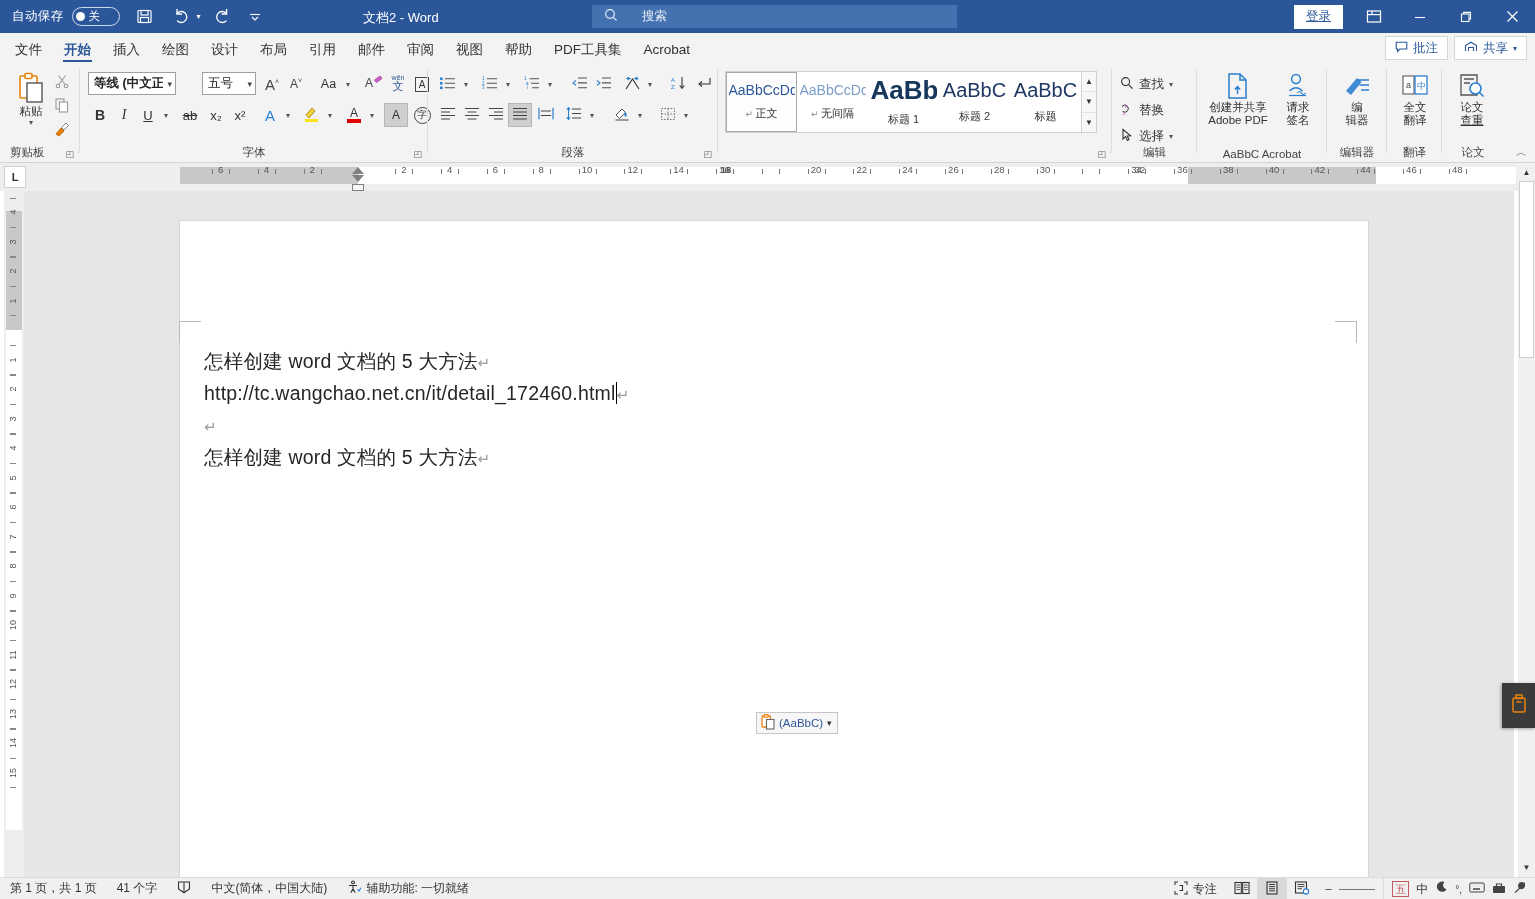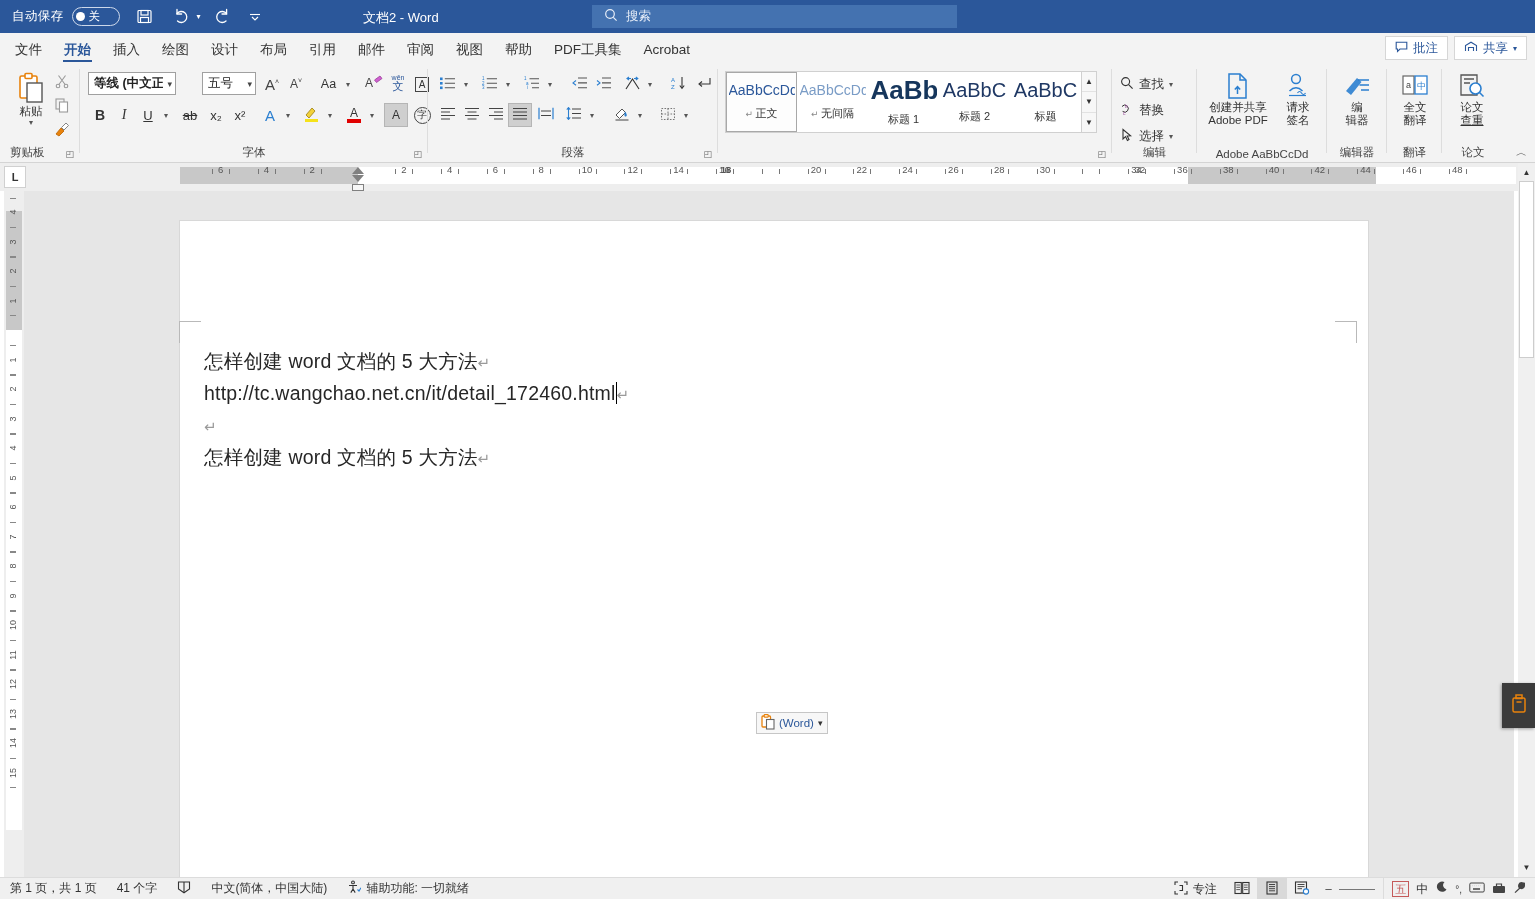--- a/index.html
+++ b/index.html
@@ -30,21 +30,21 @@
   .qat-btn {
     width: 30px; height: 28px; display: flex; align-items: center; justify-content: center;
     color: #ffffff; font-size: 16px; position: relative;
   }
   .qat-btn.small { width: 20px; }
   .qat-btn svg { display: block; }
   .chev { font-size: 8px; margin-left: -3px; }
   .doc-title { font-size: 13px; color: #ffffff; position: absolute; left: 363px; top: 9px; }
   .searchbox {
     position: absolute; left: 592px; top: 5px; width: 365px; height: 23px;
-    background: #4472b0; display: flex; align-items: center; gap: 8px; padding-left: 12px;
+    background: #4472b0; display: flex; align-items: center; gap: 24px; padding-left: 12px;
   }
   .searchbox .mag { color: #e8eef8; }
   .searchbox .sph { font-size: 12.5px; color: #e8eef8; }
 
   .title-right { position: absolute; right: 0; top: 0; height: 33px; display: flex; align-items: center; }
   .signin {
     background: #ffffff; color: #2b579a; font-size: 12.5px;
     padding: 3px 12px 4px; margin-right: 8px; text-decoration: underline;
   }
   .ribbon-display, .win-btn {
@@ -264,20 +264,46 @@
     <div class="searchbox">
       <span class="mag">
         <svg width="14" height="14" viewBox="0 0 14 14" fill="none" stroke="#e8eef8" stroke-width="1.2">
           <circle cx="6" cy="6" r="4.3"></circle>
             <path d="M9.3 9.3 L12.6 12.6"></path>
         </svg>
       </span>
       <span class="sph">搜索</span>
     </div>
 
+    <div class="title-right">
+      <div class="signin">登录</div>
+      <div class="ribbon-display">
+        <svg width="16" height="15" viewBox="0 0 16 15" fill="none" stroke="#ffffff" stroke-width="1.2">
+          <rect x="1.5" y="2" width="13" height="11"></rect>
+            <path d="M1.5 5.6 H14.5"></path>
+            <path d="M6 2 V5.6"></path>
+        </svg>
+      </div>
+      <div class="win-btn">
+        <svg width="12" height="12" viewBox="0 0 12 12" stroke="#ffffff" stroke-width="1.1">
+            <path d="M1 6.5 H11"></path>
+          </svg>
+      </div>
+      <div class="win-btn">
+        <svg width="12" height="12" viewBox="0 0 12 12" fill="none" stroke="#ffffff" stroke-width="1.1">
+          <rect x="1.5" y="3" width="7.5" height="7.5"></rect>
+            <path d="M3.6 3 V1.4 H10.5 V8.2 H9"></path>
+        </svg>
+      </div>
+      <div class="win-btn close">
+        <svg width="13" height="13" viewBox="0 0 13 13" stroke="#ffffff" stroke-width="1.2">
+            <path d="M1.5 1.5 L11.5 11.5 M11.5 1.5 L1.5 11.5"></path>
+          </svg>
+      </div>
+    </div>
   </div>
 
   <div class="tabstrip">
     <div class="tab first">文件</div>
     <div class="tab active">开始</div>
     <div class="tab">插入</div>
     <div class="tab">绘图</div>
     <div class="tab">设计</div>
     <div class="tab">布局</div>
     <div class="tab">引用</div>
@@ -673,21 +699,21 @@
           <svg width="26" height="28" viewBox="0 0 26 28" fill="none" stroke="#2b7fd0" stroke-width="1.5">
             <circle cx="11" cy="7" r="4.4"></circle>
               <path d="M4.5 19 Q11 12.5 17.5 19"></path>
             <path d="M4 23.5 H21" stroke-width="1.2"></path>
             <path d="M12.5 21 q2-3 4 0 t4 0" stroke-width="1.2"></path>
           </svg>
         </span>
         <span>请求</span>
         <span>签名</span>
       </div>
-      <div class="glabel">Adobe AaBbCcDd</div>
+      <div class="glabel">AaBbC Acrobat</div>
       <div class="gsep"></div>
     </div>
 
     <div class="rgroup" style="left:1327px; width:60px;">
       <div class="btn-lg" style="position:absolute; left:6px; top:8px; width:48px;">
         <span class="icon-sq" style="height:30px;">
           <svg width="28" height="26" viewBox="0 0 28 26" fill="none" stroke="#2b7fd0" stroke-width="1.6">
             <path d="M3 18 L14 5 L18.5 9 L8 22 Z" fill="#2b7fd0" stroke="none" opacity=".9"></path>
             <path d="M15 7 H26 M16.5 12 H26 M18 17 H26"></path>
           </svg>
@@ -916,21 +942,21 @@
     </div>
 
     <div class="paste-opt">
       <span>
         <svg width="14" height="16" viewBox="0 0 14 16" fill="none">
           <rect x="1" y="2" width="8.5" height="11" rx="1" fill="#ffffff" stroke="#e8820c" stroke-width="1.3"></rect>
           <rect x="3.2" y="0.6" width="4" height="2.6" rx="0.6" fill="#ffffff" stroke="#e8820c" stroke-width="1.2"></rect>
           <rect x="5.5" y="5.5" width="7.5" height="9.5" fill="#ffffff" stroke="#666" stroke-width="1.1"></rect>
         </svg>
       </span>
-      <span style="color:#2b579a;">(Word)</span>
+      <span style="color:#2b579a;">(AaBbC)</span>
       <span style="font-size:9px;color:#333;">▾</span>
     </div>
   </div>
 
   <div class="vscroll">
     <div class="vs-btn" style="top:1px;">▲</div>
     <div class="vs-thumb"></div>
     <div class="vs-btn" style="bottom:1px;">▼</div>
   </div>
 

